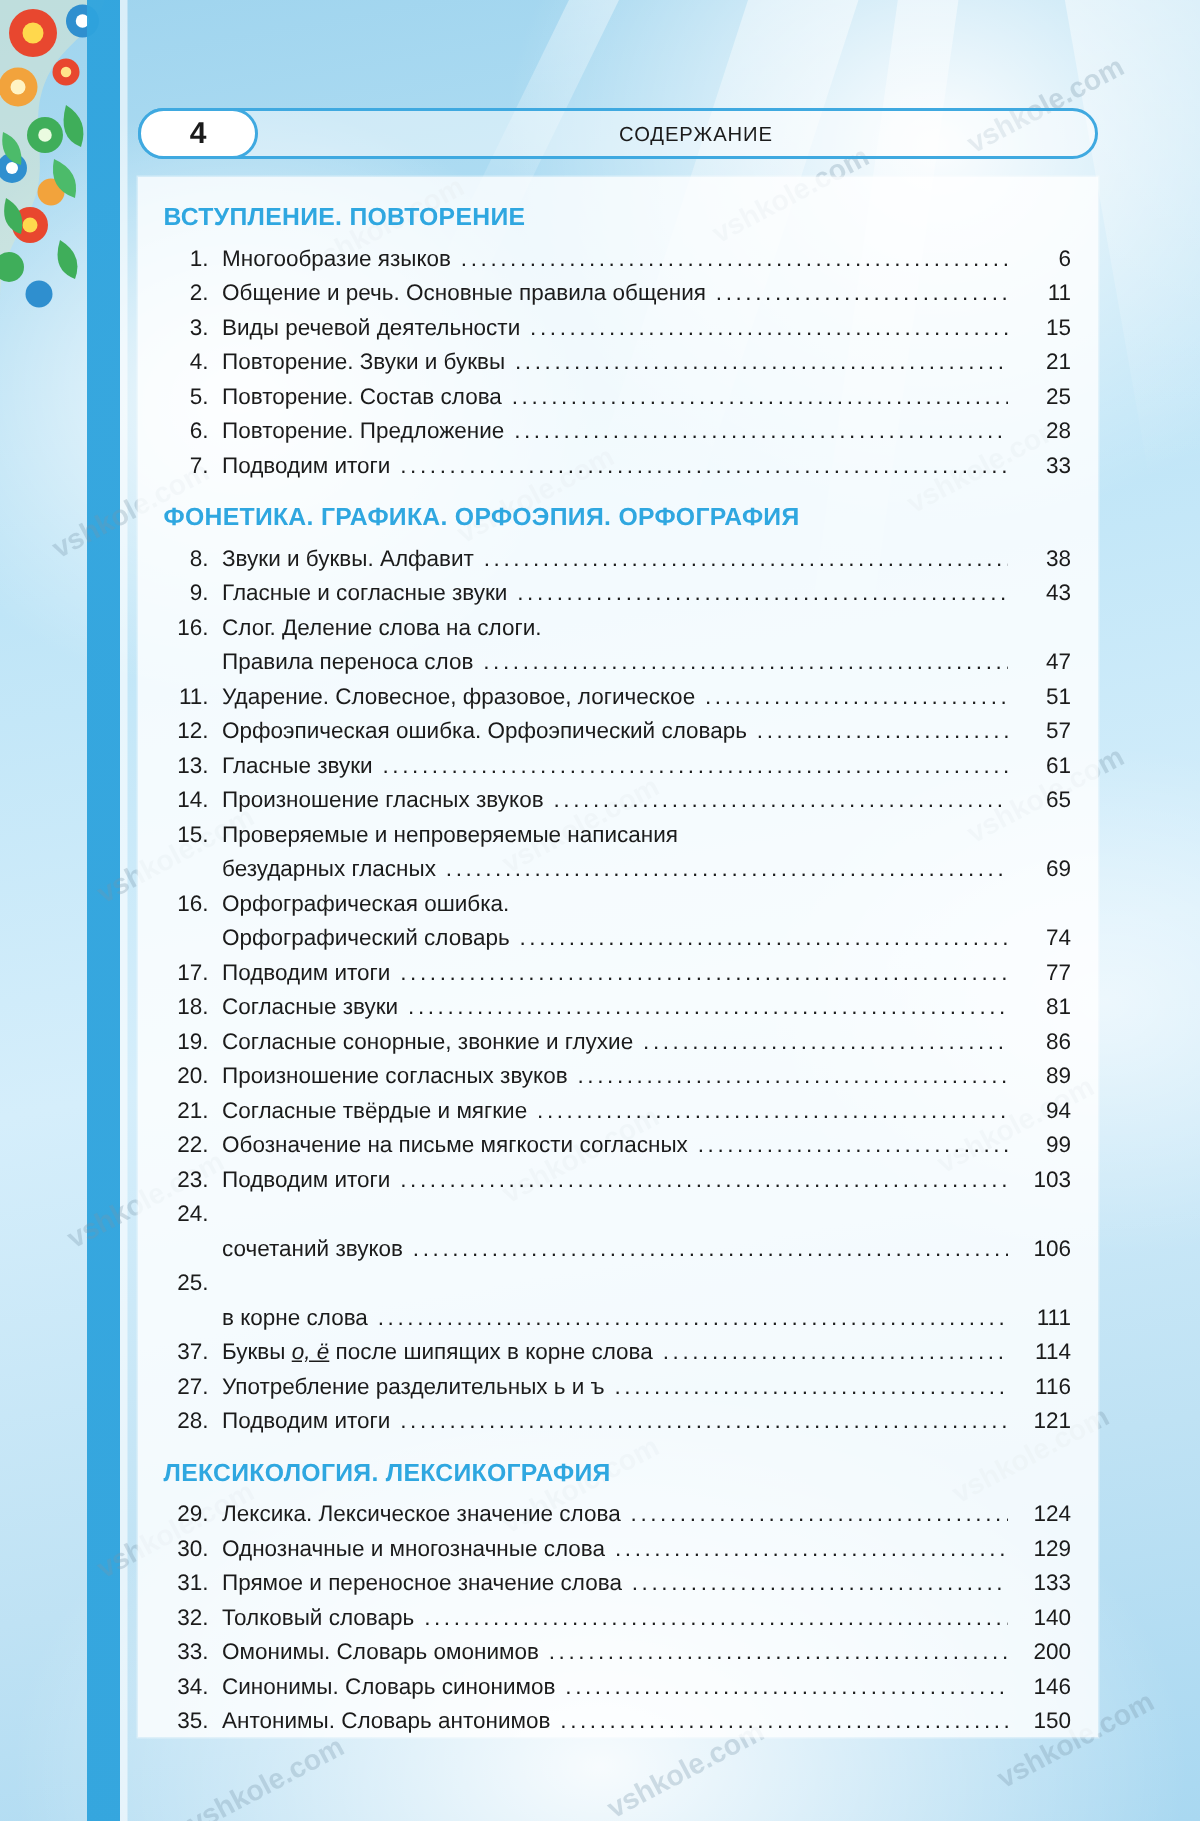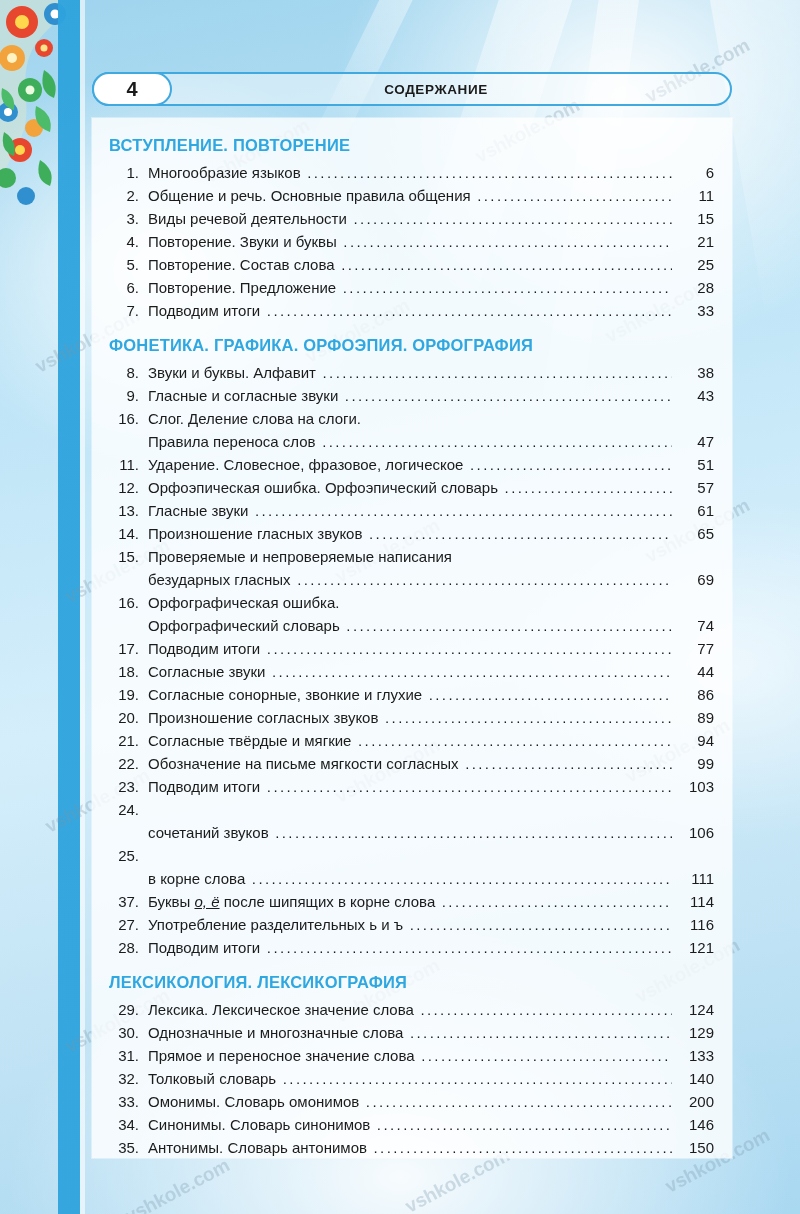--- a/index.html
+++ b/index.html
@@ -89,27 +89,27 @@
     box-sizing: border-box;
     display: flex;
     align-items: center;
     justify-content: center;
     font-size: 20px;
     font-weight: bold;
     color: #1b1b1b;
   }
   .header-title {
     position: absolute;
-    left: 64px; top: 0;
+    left: 92px; top: 0;
     width: 560px; height: 34px;
     display: flex;
     align-items: center;
     justify-content: center;
     font-size: 13.5px;
-    font-weight: bold;
+    font-weight: normal;
     letter-spacing: .6px;
     color: #1b1b1b;
   }
 
   
   .card {
     position: absolute;
     left: 92px; top: 118px;
     width: 640px; height: 1040px;
     background: rgba(255,255,255,0.80);
@@ -350,21 +350,21 @@
         <span class="pg">74</span>
       </div>
       <div class="entry">
         <span class="num">17.</span>
         <span class="txt"><span class="lbl">Подводим итоги</span><span class="dots"> ..........................................................................................</span></span>
         <span class="pg">77</span>
       </div>
       <div class="entry">
         <span class="num">18.</span>
         <span class="txt"><span class="lbl">Согласные звуки</span><span class="dots"> ..........................................................................................</span></span>
-        <span class="pg">44</span>
+        <span class="pg">81</span>
       </div>
       <div class="entry">
         <span class="num">19.</span>
         <span class="txt"><span class="lbl">Согласные сонорные, звонкие и глухие</span><span class="dots"> ..........................................................................................</span></span>
         <span class="pg">86</span>
       </div>
       <div class="entry">
         <span class="num">20.</span>
         <span class="txt"><span class="lbl">Произношение согласных звуков</span><span class="dots"> ..........................................................................................</span></span>
         <span class="pg">89</span>

